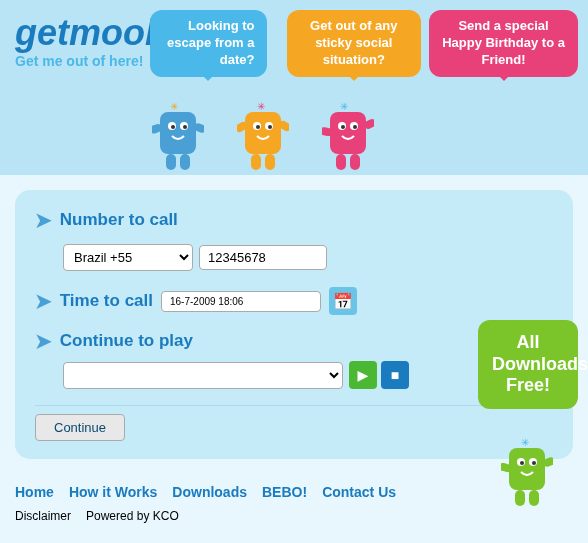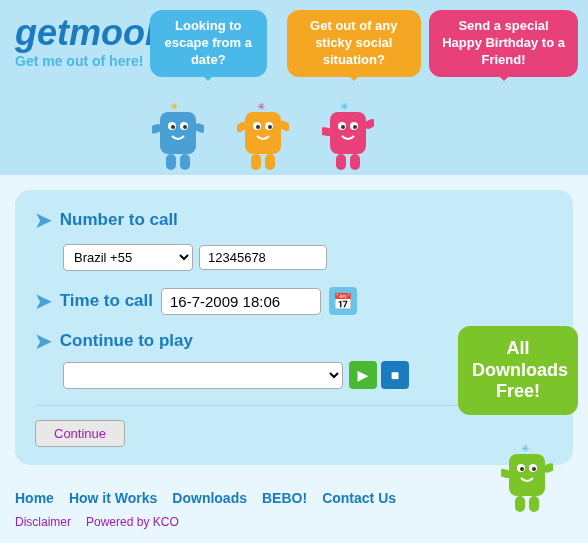--- a/index.html
+++ b/index.html
@@ -46,20 +46,21 @@
       content: '';
       position: absolute;
       bottom: -10px;
       left: 50%;
       transform: translateX(-50%);
       border: 6px solid transparent;
     }
 
     .bubble-blue {
       background: #4ab8e8;
+      text-align: right;
     }
     .bubble-blue::after {
       border-top-color: #4ab8e8;
     }
 
     .bubble-orange {
       background: #f5a623;
       margin-left: 12px;
     }
     .bubble-orange::after {
@@ -174,21 +175,21 @@
       background: white;
       font-size: 13px;
       width: 128px;
     }
 
     .time-input {
       padding: 4px 8px;
       border: 1px solid #aaa;
       border-radius: 4px;
       background: white;
-      font-size: 15px;
+      font-size: 10px;
       width: 160px;
     }
 
     .calendar-btn {
       width: 28px;
       height: 28px;
       background: #6ac4e8;
       border: none;
       border-radius: 4px;
       cursor: pointer;
@@ -242,22 +243,21 @@
       align-items: center;
     }
 
     .continue-btn {
       background: #e8e8e8;
       border: 1px solid #aaa;
       border-radius: 4px;
       padding: 5px 18px;
       font-size: 13px;
       cursor: pointer;
-      color: #a21caf;
-      margin-top: 6px;
+      color: #0c4a6e;
     }
 
     .divider {
       border: none;
       border-top: 1px solid #b0d8ee;
       margin: 15px 0 8px 0;
     }
 
     
     .free-badge {
@@ -265,21 +265,21 @@
       right: -10px;
       bottom: 60px;
       background: #7bc42a;
       color: white;
       font-weight: 900;
       font-size: 18px;
       padding: 12px 14px;
       border-radius: 12px;
       text-align: center;
       line-height: 1.2;
-      width: 120px;
+      width: 100px;
     }
 
     
     .footer-nav {
       padding: 10px 15px 5px 15px;
     }
 
     .nav-links {
       display: flex;
       gap: 15px;
@@ -293,21 +293,21 @@
       font-weight: bold;
     }
 
     .footer-bottom {
       padding: 4px 15px 10px 15px;
       display: flex;
       gap: 15px;
     }
 
     .footer-link {
-      color: #a21caf;
+      color: #000000;
       font-size: 12px;
       text-decoration: none;
     }
 
     
     .logo-spark {
       position: absolute;
       top: 5px;
       right: -15px;
       font-size: 12px;

